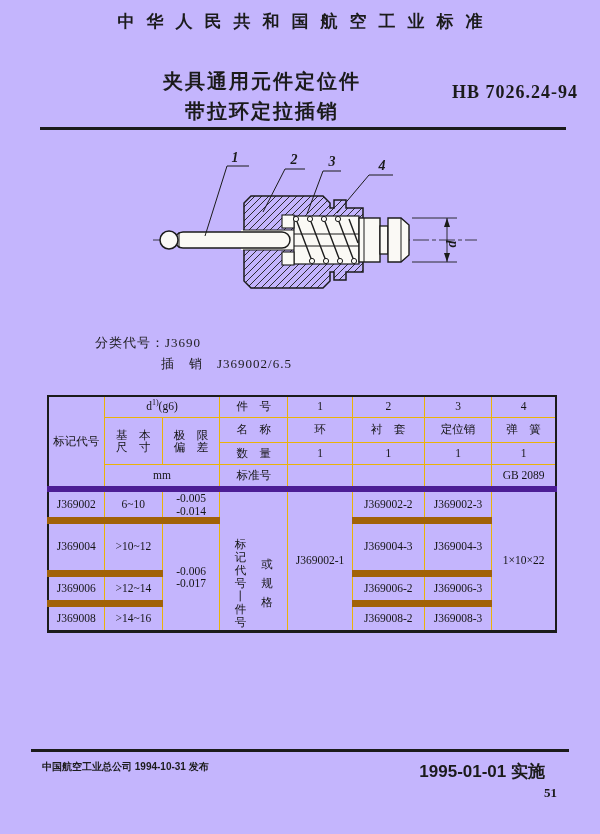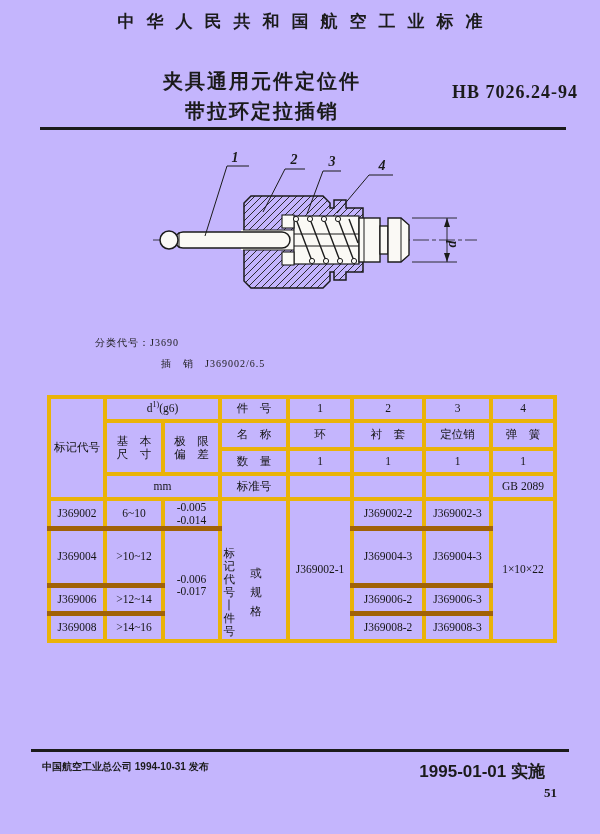--- a/index.html
+++ b/index.html
@@ -20,42 +20,42 @@
   }
   .std-no{
     position:absolute;top:82px;left:428px;
     font-family:"Liberation Serif",serif;font-weight:700;font-size:18px;
     letter-spacing:1px;white-space:nowrap;margin-left:24px;
   }
   .rule{position:absolute;background:#1b1b1b;}
   .top-rule{top:127px;left:40px;width:526px;height:3px;}
   .drawing{position:absolute;top:148px;left:135px;}
   .class-block{
-    position:absolute;top:332px;left:95px;font-size:10px;line-height:21px;
+    position:absolute;top:332px;left:95px;font-size:13px;line-height:21px;
     letter-spacing:1px;
   }
   .class-block .indent{padding-left:66px;}
   table.spec{
     position:absolute;top:395px;left:47px;width:510px;
     border-collapse:collapse;table-layout:fixed;
     font-size:11.5px;text-align:center;color:#151515;
   }
-  table.spec td{border:4px solid #eab308;padding:0 1px;line-height:1.15;}
+  table.spec td{border:1px solid #eab308;padding:0 1px;line-height:1.15;}
   table.spec{border:2px solid #1b1b1b;border-bottom-width:3px;border-top-width:2px;}
   tr.h1 td{height:20px;}
   tr.h2 td{height:24px;}
   tr.h3 td{height:21px;margin-top:44px;}
   tr.h4 td{height:21px;}
   tr.body td{height:23px;}
-  tr.body td{border-top:5px solid #a16207;}
-  tr.body.first td{border-top:4px solid #4c1d95;}
+  tr.body td{border-top:7px solid #a16207;}
+  tr.body.first td{border-top:6px solid #4c1d95;}
   td.two-line div{line-height:12.5px;}
   td sup{font-size:8px;line-height:0;}
   .vcell{vertical-align:middle;}
-  .vwrap{display:flex;align-items:center;gap:14px;height:94px;margin-top:44px;}
+  .vwrap{display:flex;justify-content:center;align-items:center;gap:14px;height:94px;margin-top:44px;}
   .vcol{width:1.1em;word-break:break-all;line-height:13px;text-align:center;}
   .vcol.spaced{line-height:19px;}
   .note{
     position:absolute;top:583px;left:57px;font-size:11.5px;letter-spacing:0.5px;
   }
   .footer-rule{top:749px;left:31px;width:538px;height:3px;}
   .footer-left{
     position:absolute;top:760px;left:42px;
     font-family:"Liberation Sans",sans-serif;font-weight:700;font-size:10px;
   }

